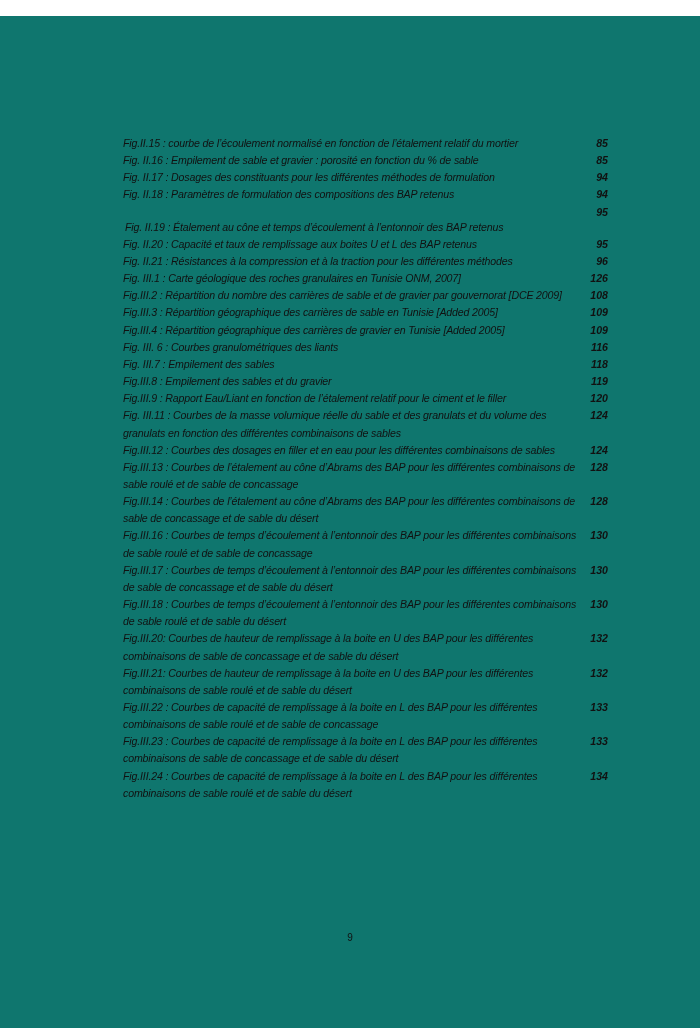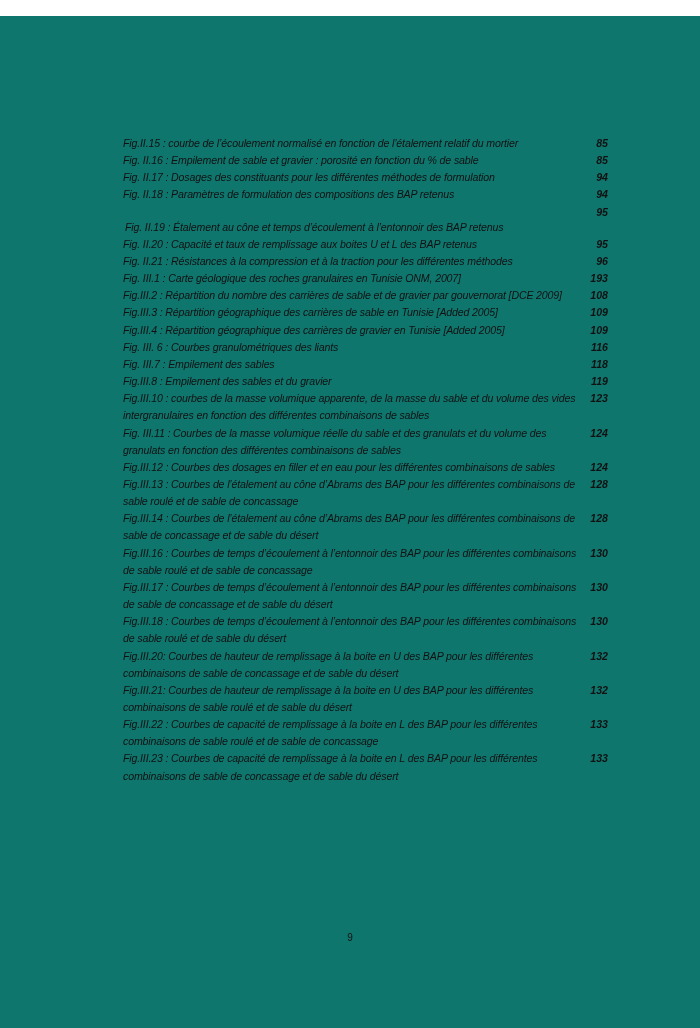--- a/index.html
+++ b/index.html
@@ -55,21 +55,21 @@
         </div>
       <div class="entry">
           <span class="title">Fig. II.21 : Résistances à la compression et à la traction pour les différentes méthodes</span>
           <span class="pg">96</span>
         </div>
     </div>
 
     <div class="section">
       <div class="entry">
           <span class="title">Fig. III.1 : Carte  géologique  des roches  granulaires  en Tunisie  ONM, 2007]</span>
-          <span class="pg">193</span>
+          <span class="pg">126</span>
         </div>
       <div class="entry">
           <span class="title">Fig.III.2 : Répartition du nombre des carrières de sable et de gravier par gouvernorat [DCE 2009]</span>
           <span class="pg">108</span>
         </div>
       <div class="entry">
           <span class="title">Fig.III.3 : Répartition géographique des carrières de sable en Tunisie [Added 2005]</span>
           <span class="pg">109</span>
         </div>
       <div class="entry">
@@ -82,22 +82,22 @@
         </div>
       <div class="entry">
           <span class="title">Fig. III.7 : Empilement des sables</span>
           <span class="pg">118</span>
         </div>
       <div class="entry">
           <span class="title">Fig.III.8 : Empilement des sables et du gravier</span>
           <span class="pg">119</span>
         </div>
       <div class="entry">
-          <span class="title">Fig.III.10 : courbes de la masse volumique apparente, de la masse du sable et du volume des vides  intergranulaires en fonction des différentes combinaisons de sables</span>
-          <span class="pg">123</span>
+          <span class="title">Fig.III.9 : Rapport Eau/Liant en fonction de l’étalement relatif pour le ciment et le filler</span>
+          <span class="pg">120</span>
         </div>
       <div class="entry">
           <span class="title">Fig. III.11 : Courbes de la masse volumique réelle du sable et des granulats et du volume des granulats en fonction des différentes combinaisons de sables</span>
           <span class="pg">124</span>
         </div>
       <div class="entry">
           <span class="title">Fig.III.12 : Courbes des dosages en filler et en eau pour les différentes combinaisons de sables</span>
           <span class="pg">124</span>
         </div>
       <div class="entry">
@@ -129,17 +129,21 @@
           <span class="pg">132</span>
         </div>
       <div class="entry">
           <span class="title">Fig.III.22 : Courbes de capacité de remplissage à la boite en L des BAP pour les différentes combinaisons de sable roulé et de sable de concassage</span>
           <span class="pg">133</span>
         </div>
       <div class="entry">
           <span class="title">Fig.III.23 : Courbes de capacité de remplissage à la boite en L des BAP pour les différentes combinaisons de sable de concassage et de sable du désert</span>
           <span class="pg">133</span>
         </div>
+      <div class="entry">
+          <span class="title">Fig.III.24 : Courbes de capacité de remplissage à la boite en L des BAP pour les différentes combinaisons de sable roulé et de sable du désert</span>
+          <span class="pg">134</span>
+        </div>
     </div>
   </div>
 
   <div class="footer">9</div>
 </div>
 
 </body></html>

